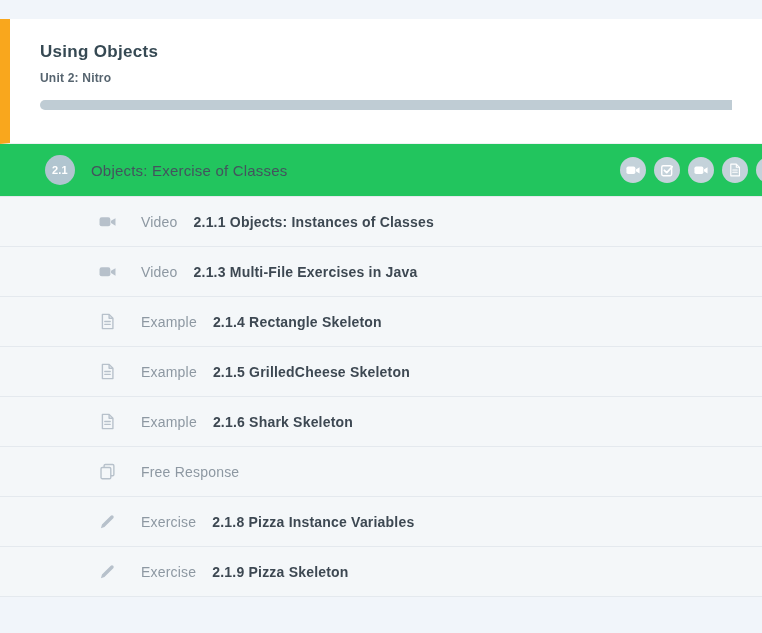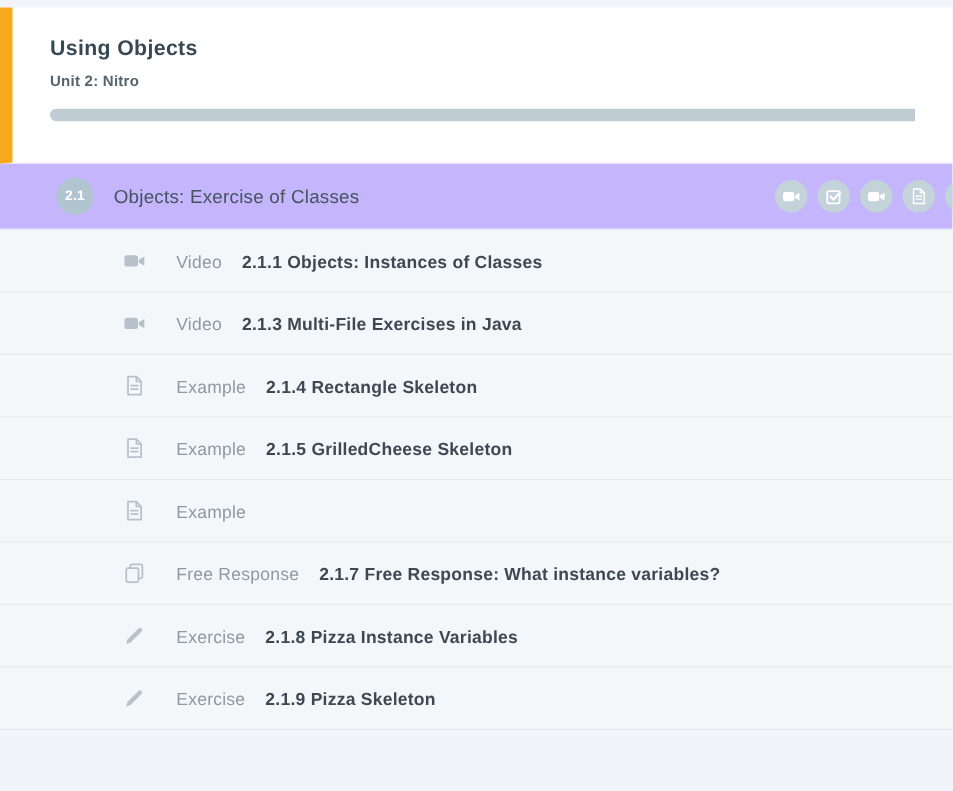--- a/index.html
+++ b/index.html
@@ -6,21 +6,21 @@
   html, body {
     width: 762px; height: 633px;
     overflow: hidden;
     background: #f1f5fa;
     font-family: "Liberation Sans", "DejaVu Sans", sans-serif;
   }
   .page { width: 762px; height: 633px; overflow: hidden; position: relative; }
 
   
   .module-card {
-    margin-top: 6px;
+    margin-top: 19px;
     background: #ffffff;
     border-left: 10px solid #F9A71D;
     height: 125px;
     padding: 23px 0 0 30px;
     border-bottom: 1px solid #eef1f4;
   }
   .module-title {
     font-size: 17px; font-weight: bold;
     color: #364953; letter-spacing: 0.3px;
   }
@@ -37,21 +37,21 @@
     border-radius: 5px 0 0 5px;
     position: relative; overflow: hidden;
   }
   .progress-fill {
     position: absolute; left: 0; top: 0; bottom: 0;
     background: #7fd3a0; width: 0%;
   }
 
   
   .section-header {
-    background: #c4b5fd;
+    background: #22c55e;
     height: 52px;
     display: flex; align-items: center;
     padding-left: 45px;
   }
   .section-badge {
     width: 30px; height: 30px; border-radius: 50%;
     background: #B1C5D0;
     color: #ffffff; font-size: 11px; font-weight: bold;
     display: flex; align-items: center; justify-content: center;
     letter-spacing: 0.2px;
@@ -217,30 +217,30 @@
         <span class="item-title">2.1.5 GrilledCheese Skeleton</span>
       </div>
 
       <div class="item-row">
         <span class="item-type-icon">
           <svg class="icon-svg" viewBox="0 0 16 16">
             <use href="#sym-document-icon"></use>
           </svg>
         </span>
         <span class="item-type-label">Example</span>
+        <span class="item-title">2.1.6 Shark Skeleton</span>
       </div>
 
       <div class="item-row">
         <span class="item-type-icon">
           <svg class="icon-svg" viewBox="0 0 16 16">
             <use href="#sym-copy-icon"></use>
           </svg>
         </span>
         <span class="item-type-label">Free Response</span>
-        <span class="item-title">2.1.7 Free Response: What instance variables?</span>
       </div>
 
       <div class="item-row">
         <span class="item-type-icon">
           <svg class="icon-svg" viewBox="0 0 16 16">
             <use href="#sym-pencil-icon"></use>
           </svg>
         </span>
         <span class="item-type-label">Exercise</span>
         <span class="item-title">2.1.8 Pizza Instance Variables</span>

